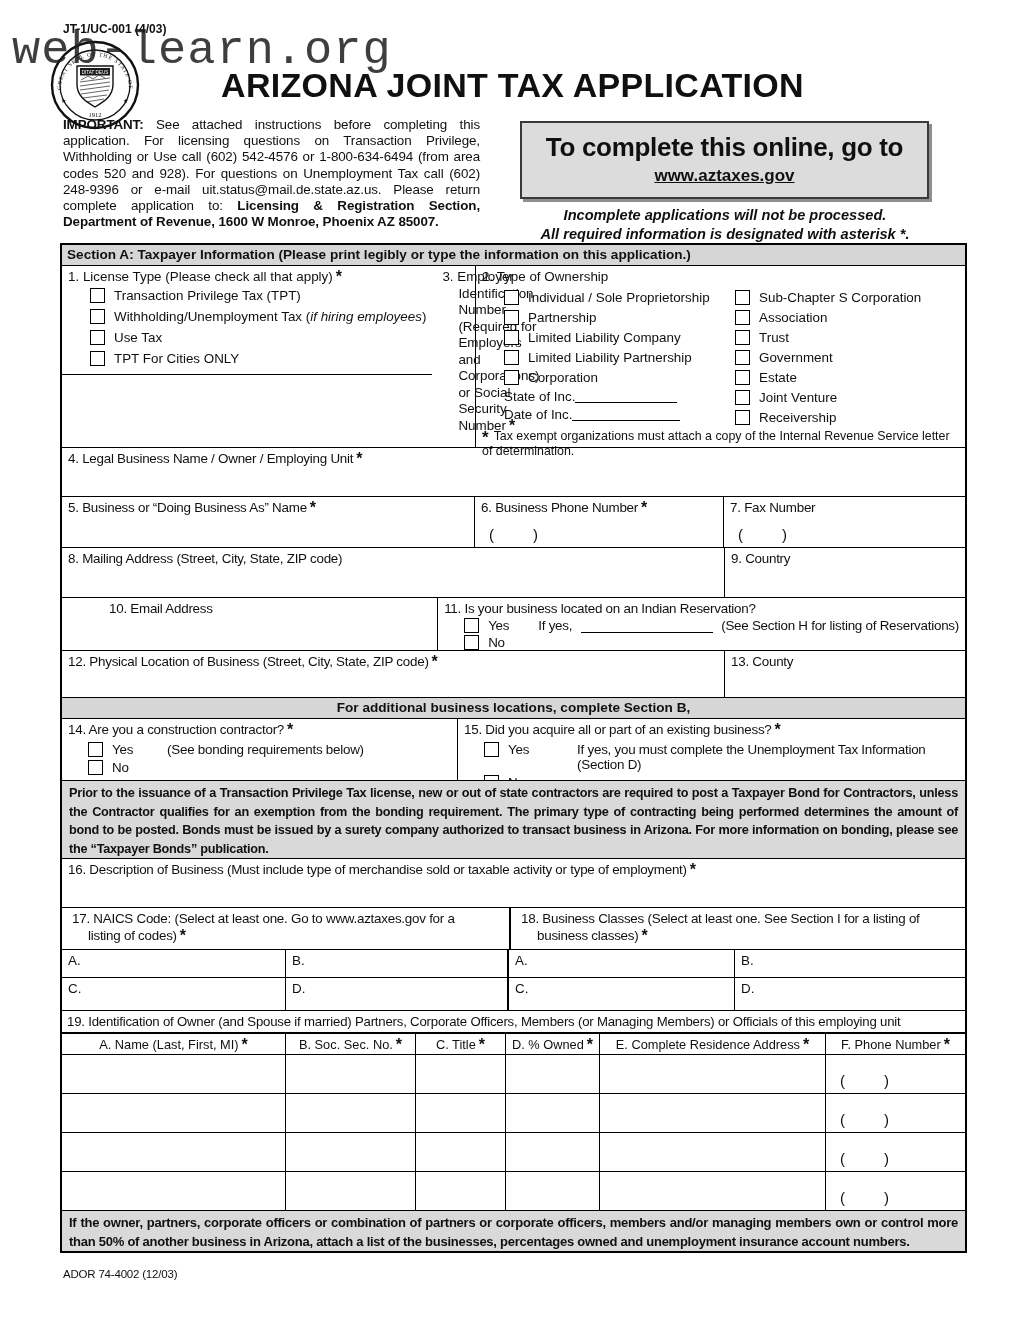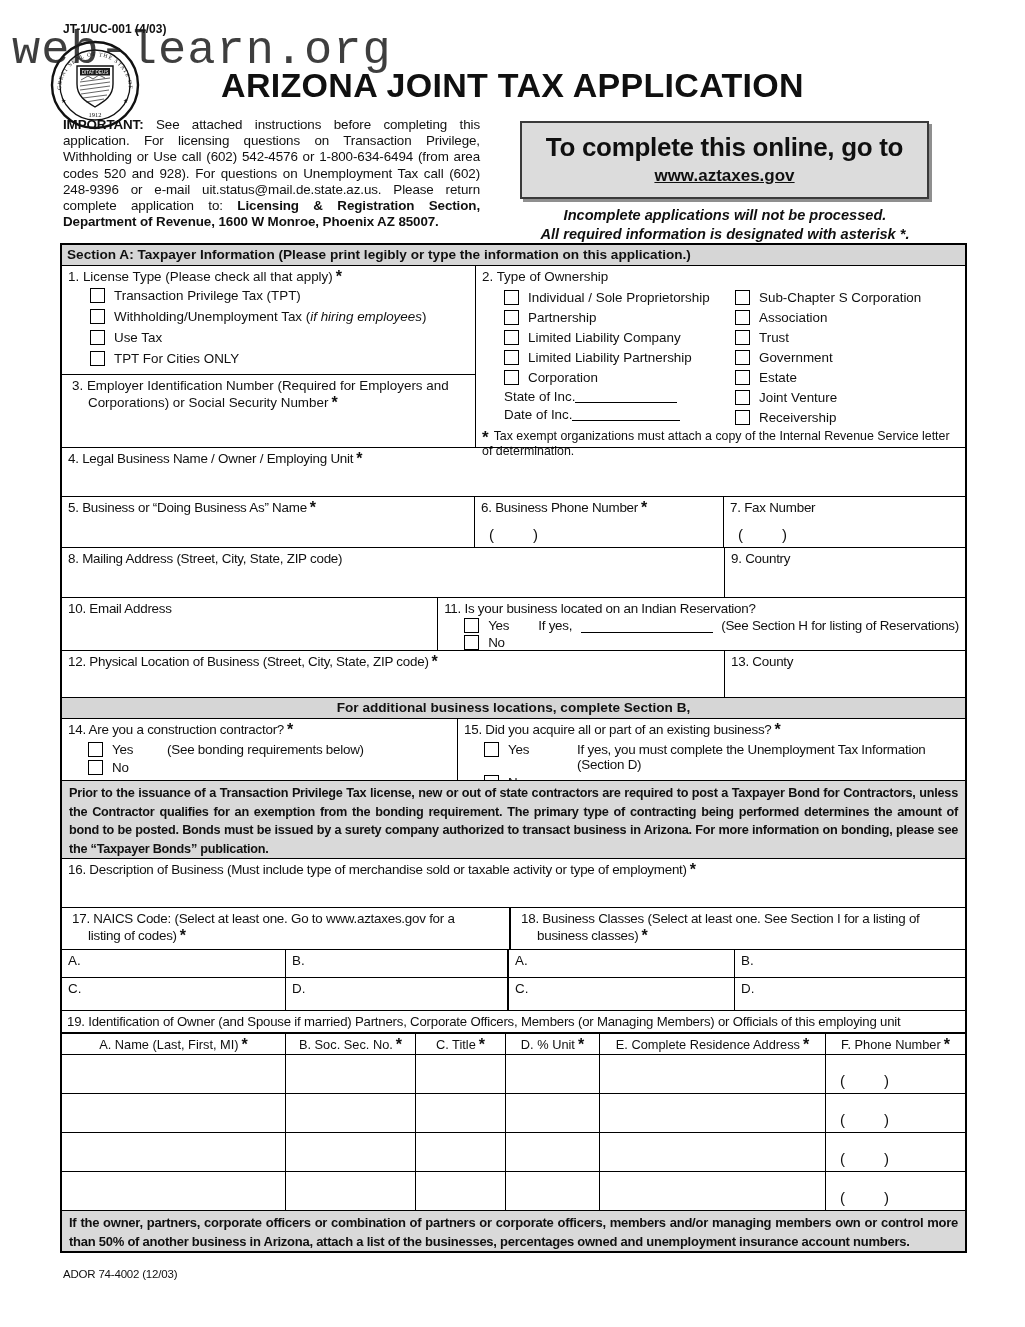--- a/index.html
+++ b/index.html
@@ -23,27 +23,27 @@
   
   .formbody{position:absolute;left:60px;top:243px;width:903px;border:2px solid #000;box-sizing:content-box;font-size:13.4px;}
   .row{box-sizing:border-box;border-top:1px solid #000;position:relative;display:flex;}
   .row:first-child{border-top:none;}
   .cell{box-sizing:border-box;padding:3px 6px;position:relative;}
   .br{border-right:1px solid #000;}
   .br2{border-right:2px solid #000;}
   .gray{background:#d6d6d6;}
   .sa-header{height:20px;line-height:19px;font-weight:bold;padding-left:5px;font-size:13.6px;}
   .h182{height:182px;} .h49{height:49px;} .h51{height:51px;} .h50{height:50px;}
-  .h53{height:53px;} .h47{height:47px;} .h21{height:21px;} .h62{height:62px;}
+  .h53{height:53px;padding-left:41px;} .h47{height:47px;} .h21{height:21px;} .h62{height:62px;}
   .h78{height:78px;} .h42{height:42px;} .h28{height:28px;} .h33{height:33px;}
   .h22{height:22px;} .h39{height:39px;} .h41{height:41px;}
   .w413{width:413px;} .w663{width:663px;} .w339{width:396px;} .w449{width:449px;}
   .w224{width:224px;} .w223{width:223px;} .w226{width:226px;}
   .flex1{flex:1;}
-  .col{display:flex;flex-direction:column;}
+  .col{display:flex;flex-direction:row;}
   .cb{display:inline-block;width:13px;height:13px;border:1.6px solid #000;background:#fff;
       vertical-align:-2px;margin-right:9px;flex:none;}
   .opt{margin:4px 0 0 22px;line-height:16px;white-space:nowrap;}
   .opt2{margin:3.5px 0 0 0;line-height:14.5px;white-space:nowrap;}
   .ast{font-weight:bold;font-size:16px;line-height:0;vertical-align:-1px;padding-left:3px;}
   .blank{display:inline-block;border-bottom:1px solid #000;height:12px;vertical-align:-2px;}
   .hang{padding-left:20px;text-indent:-16px;display:block;line-height:16.5px;}
   .q2cols{display:flex;margin-top:2px;}
   .q2sub{margin:3.5px 0 0 22px;line-height:14.5px;white-space:nowrap;}
   .q2foot{font-size:12.4px;line-height:13.5px;margin-top:4px;}
@@ -264,21 +264,21 @@
       <div class="cell w226 br"><span>C.</span></div>
       <div class="cell flex1"><span>D.</span></div>
     </div>
 
     <div class="r19label">19. Identification of Owner (and Spouse if married) Partners, Corporate Officers, Members (or Managing Members) or Officials of this employing unit</div>
 
     <div class="row h22 thead t2">
       <div class="cell w224 br"><span>A.  Name (Last, First, MI)</span><span class="ast">*</span></div>
       <div class="cell br" style="width:130px;"><span>B.  Soc. Sec. No.</span><span class="ast">*</span></div>
       <div class="cell br" style="width:90px;"><span>C.  Title</span><span class="ast">*</span></div>
-      <div class="cell br" style="width:94px;"><span>D.  % Unit</span><span class="ast">*</span></div>
+      <div class="cell br" style="width:94px;"><span>D.  % Owned</span><span class="ast">*</span></div>
       <div class="cell br" style="width:226px;"><span>E.  Complete Residence Address</span><span class="ast">*</span></div>
       <div class="cell flex1"><span>F.  Phone Number</span><span class="ast">*</span></div>
     </div>
 
     <div class="row h39">
       <div class="cell w224 br"></div>
       <div class="cell br" style="width:130px;"></div>
       <div class="cell br" style="width:90px;"></div>
       <div class="cell br" style="width:94px;"></div>
       <div class="cell br" style="width:226px;"></div>

